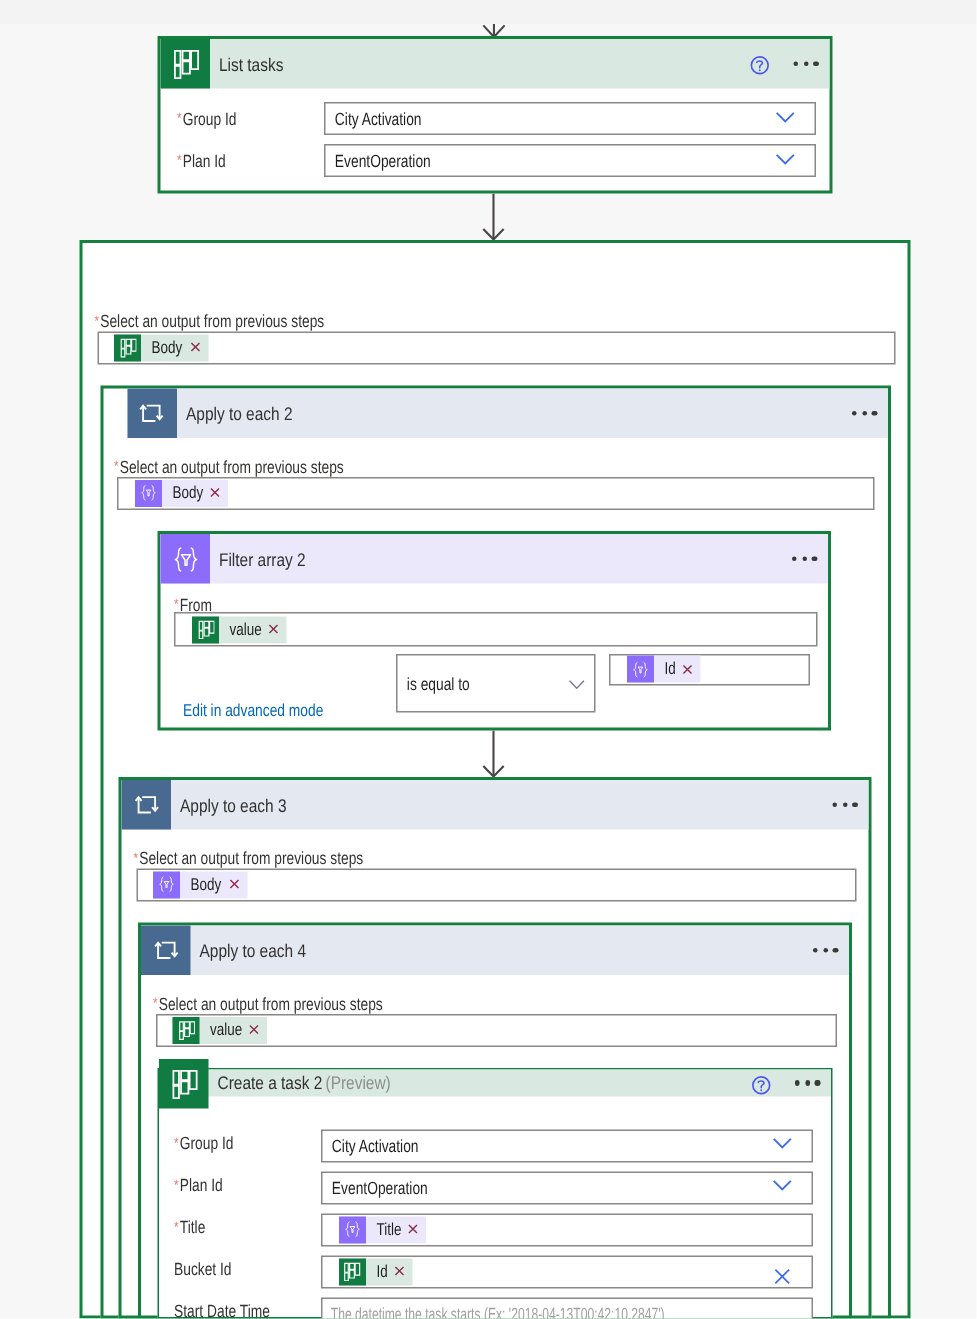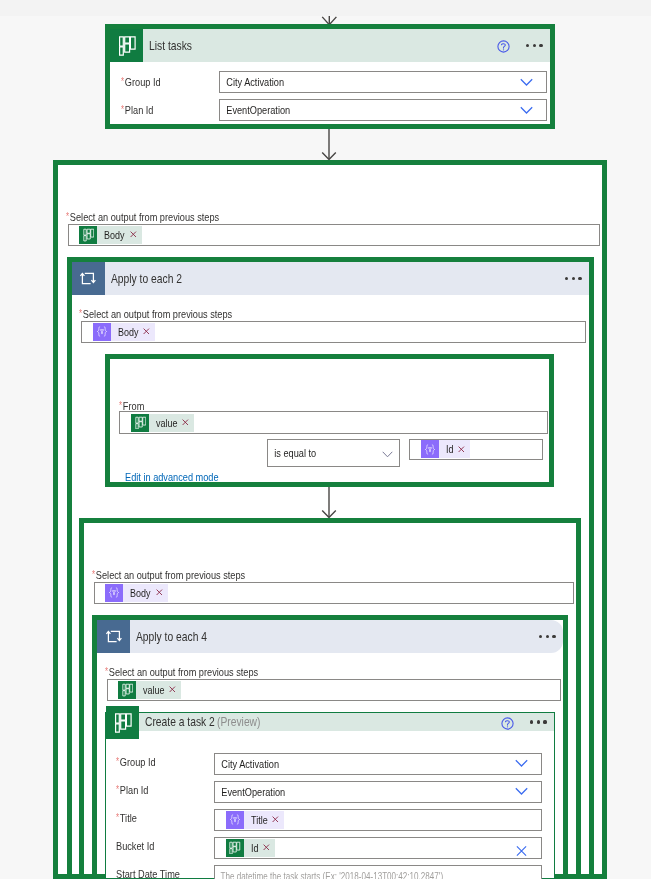--- a/index.html
+++ b/index.html
@@ -1,18 +1,18 @@
 <!DOCTYPE html>
 <html><head>
 <meta charset="utf-8">
 <style>
   html,body{margin:0;padding:0;}
   body{width:651px;height:879px;background:#f7f7f7;font-family:"Liberation Sans",sans-serif;overflow:hidden;position:relative;}
   #topstrip{position:absolute;left:0;top:0;width:651px;height:16px;background:#f3f3f3;}
-  .card{position:absolute;background:#ffffff;box-sizing:border-box;border:5px solid #15803d;}
+  .card{position:absolute;background:#ffffff;box-sizing:border-box;border:2px solid #15803d;}
   .card.sel{border:1.5px solid #107c41;}
   .hdr{display:flex;align-items:center;box-sizing:border-box;position:relative;}
   .hdr-icon{flex:0 0 auto;display:flex;align-items:center;justify-content:center;}
   .hdr-title{font-size:12.2px;color:#323130;margin-left:6px;white-space:nowrap;display:inline-block;transform:scaleX(0.845);transform-origin:left center;}
   .hdr-sub{font-size:12.2px;color:#8d8d8d;margin-left:-11px;white-space:nowrap;display:inline-block;transform:scaleX(0.845);transform-origin:left center;}
   .sp{flex:1 1 auto;}
   .help{margin-right:16px;display:flex;position:relative;top:1px;}
   .ell{margin-right:7.5px;display:flex;gap:3.6px;align-items:center;}
   .ell i{width:3.2px;height:3.2px;border-radius:50%;background:#3b3a39;display:block;}
   .req{color:#e87a77;font-size:10px;position:relative;top:-1px;margin-right:1px;}
@@ -145,21 +145,21 @@
       <span class="tx">
           <svg width="7" height="7" viewBox="0 0 7 7">
             <path d="M0.6 0.6 L6.0 6.0 M6.0 0.6 L0.6 6.0" stroke="#8a2846" stroke-width="0.9" fill="none"></path>
           </svg>
         </span>
     </span>
   </div>
 </div>
 
 <div class="card" style="left:66.5px;top:257px;width:527.5px;height:622px;">
-  <div class="hdr" style="height:33px;background:#e4e8f1;">
+  <div class="hdr" style="height:33px;background:#e4e8f1;margin-left:16px;">
     <div class="hdr-icon" style="width:33px;height:33px;background:#486a91;">
       <svg width="18" height="18" viewBox="0 0 18 18">
           <use href="#sym-loop"></use>
         </svg>
     </div>
     <span class="hdr-title">Apply to each 2</span>
     <span class="sp"></span>
     <span class="ell">
         <i></i>
         <i></i>
@@ -182,41 +182,55 @@
       <span class="tx">
           <svg width="7" height="7" viewBox="0 0 7 7">
             <path d="M0.6 0.6 L6.0 6.0 M6.0 0.6 L0.6 6.0" stroke="#8a2846" stroke-width="0.9" fill="none"></path>
           </svg>
         </span>
     </span>
   </div>
 </div>
 
 <div class="card" style="left:105px;top:354px;width:449px;height:133px;">
+  <div class="hdr" style="height:33px;background:#ece8fc;">
+    <div class="hdr-icon" style="width:33px;height:33px;background:#8b6cfb;">
+      <svg width="22" height="20" viewBox="0 0 22 20">
+          <use href="#sym-filterexpr"></use>
+        </svg>
+    </div>
+    <span class="hdr-title">Filter array 2</span>
+    <span class="sp"></span>
+    <span class="ell">
+        <i></i>
+        <i></i>
+        <i></i>
+      </span>
+  </div>
   <span class="flabel" style="left:9.3px;top:39.5px;">
     <span class="req">*</span><span>From</span>
   </span>
   <div class="inp" style="left:9.4px;top:52.2px;width:429px;height:23px;">
     <span class="tok" style="background:#dae8e2;">
       <span class="tico" style="background:#107c41;">
         <svg width="12.5" height="13.5" viewBox="0 0 19 21">
             <g stroke-width="1.2">
               <use href="#sym-planner"></use>
             </g>
           </svg>
       </span>
       <span class="ttxt" style="margin-right: -8.14px;">value</span>
       <span class="tx">
           <svg width="7" height="7" viewBox="0 0 7 7">
             <path d="M0.6 0.6 L6.0 6.0 M6.0 0.6 L0.6 6.0" stroke="#8a2846" stroke-width="0.9" fill="none"></path>
           </svg>
         </span>
     </span>
   </div>
-  <div class="inp" style="left:157.1px;top:80.1px;width:132.9px;height:28px;align-items:center;">
+  <div class="inp" style="left:157.1px;top:80.1px;width:132.9px;height:39px;align-items:center;">
     <span class="val">is equal to</span>
     <span class="chev" style="right:6px;">
       <svg width="11" height="7" viewBox="0 0 11 7">
           <path d="M0.7 0.8 L5.5 5.8 L10.3 0.8" fill="none" stroke="#7a7a96" stroke-width="1"></path>
         </svg>
     </span>
   </div>
   <div class="inp" style="left:299.4px;top:80.1px;width:133.2px;height:20.8px;">
     <span class="tok" style="background:#ece8fc;">
       <span class="tico" style="background:#8b6cfb;">
@@ -236,20 +250,34 @@
   </div>
   <a class="lnk" style="left:15px;top:111.5px;">Edit in advanced mode</a>
 </div>
 
 <svg class="arrow" style="left:319px;top:487px;" width="20" height="32" viewBox="0 0 20 32">
   <path d="M10 0 V30" stroke="#484644" stroke-width="1.4" fill="none"></path>
   <path d="M3.2 23.6 L10 30.6 L16.8 23.6" stroke="#484644" stroke-width="1.4" fill="none"></path>
 </svg>
 
 <div class="card" style="left:79px;top:518px;width:502px;height:361px;">
+  <div class="hdr" style="height:33px;background:#e4e8f1;">
+    <div class="hdr-icon" style="width:33px;height:33px;background:#486a91;">
+      <svg width="18" height="18" viewBox="0 0 18 18">
+          <use href="#sym-loop"></use>
+        </svg>
+    </div>
+    <span class="hdr-title">Apply to each 3</span>
+    <span class="sp"></span>
+    <span class="ell">
+        <i></i>
+        <i></i>
+        <i></i>
+      </span>
+  </div>
   <span class="flabel" style="left:7.8px;top:45px;">
     <span class="req">*</span><span>Select an output from previous steps</span>
   </span>
   <div class="inp" style="left:9.5px;top:58.5px;width:480px;height:22.5px;">
     <span class="tok" style="background:#ece8fc;">
       <span class="tico" style="background:#8b6cfb;">
         <svg width="14" height="13" viewBox="0 0 22 20">
             <g stroke-width="1.55">
               <use href="#sym-expr"></use>
             </g>
@@ -259,21 +287,21 @@
       <span class="tx">
           <svg width="7" height="7" viewBox="0 0 7 7">
             <path d="M0.6 0.6 L6.0 6.0 M6.0 0.6 L0.6 6.0" stroke="#8a2846" stroke-width="0.9" fill="none"></path>
           </svg>
         </span>
     </span>
   </div>
 </div>
 
 <div class="card" style="left:92px;top:615px;width:476px;height:264px;">
-  <div class="hdr" style="height:33px;background:#e4e8f1;border-radius:12px;">
+  <div class="hdr" style="height:33px;background:#e4e8f1;">
     <div class="hdr-icon" style="width:33px;height:33px;background:#486a91;">
       <svg width="18" height="18" viewBox="0 0 18 18">
           <use href="#sym-loop"></use>
         </svg>
     </div>
     <span class="hdr-title">Apply to each 4</span>
     <span class="sp"></span>
     <span class="ell">
         <i></i>
         <i></i>

